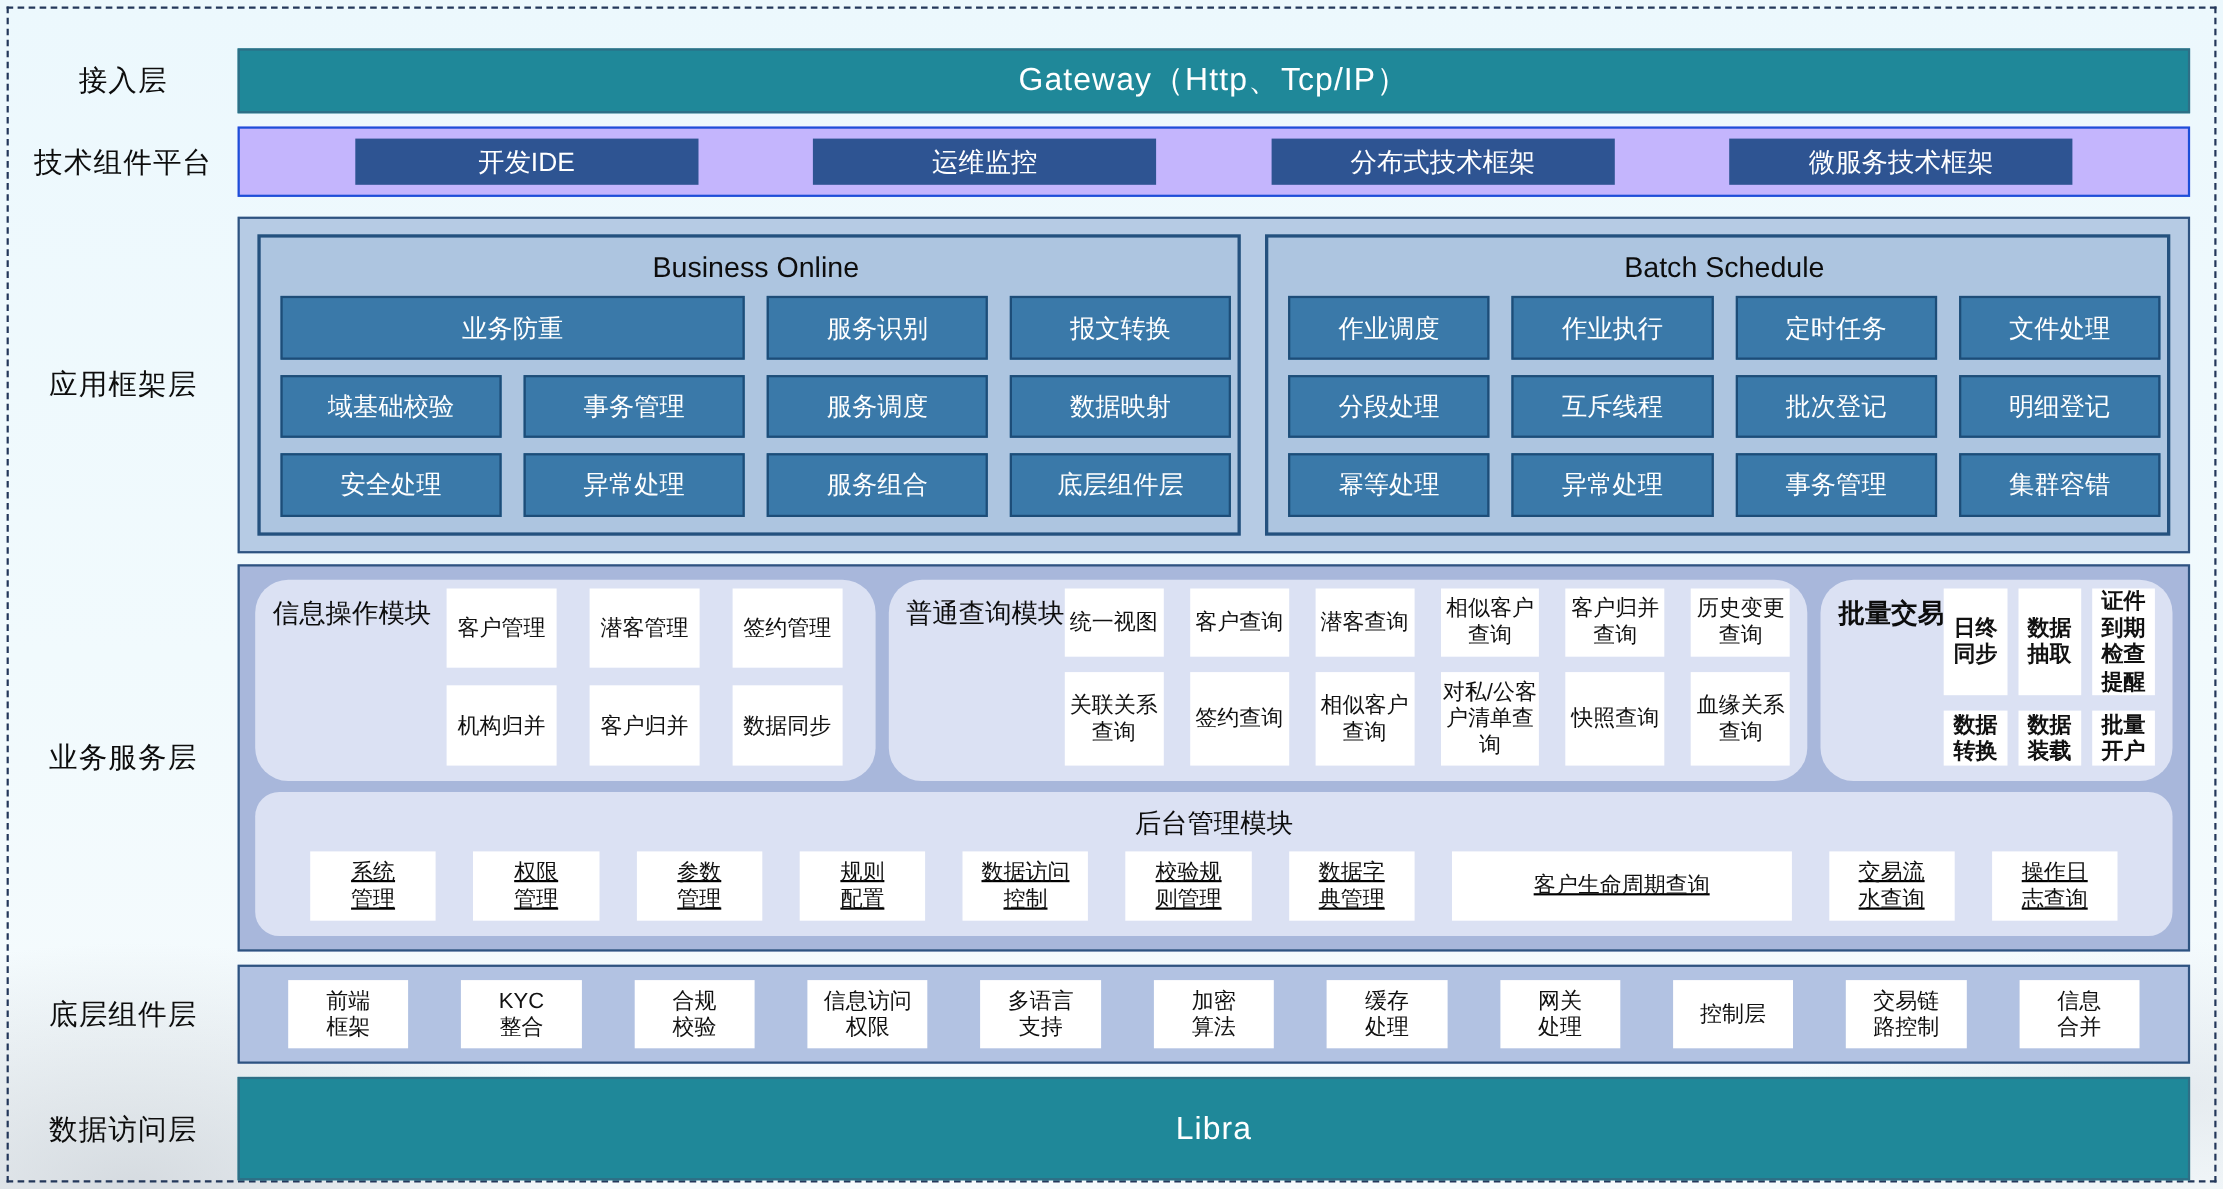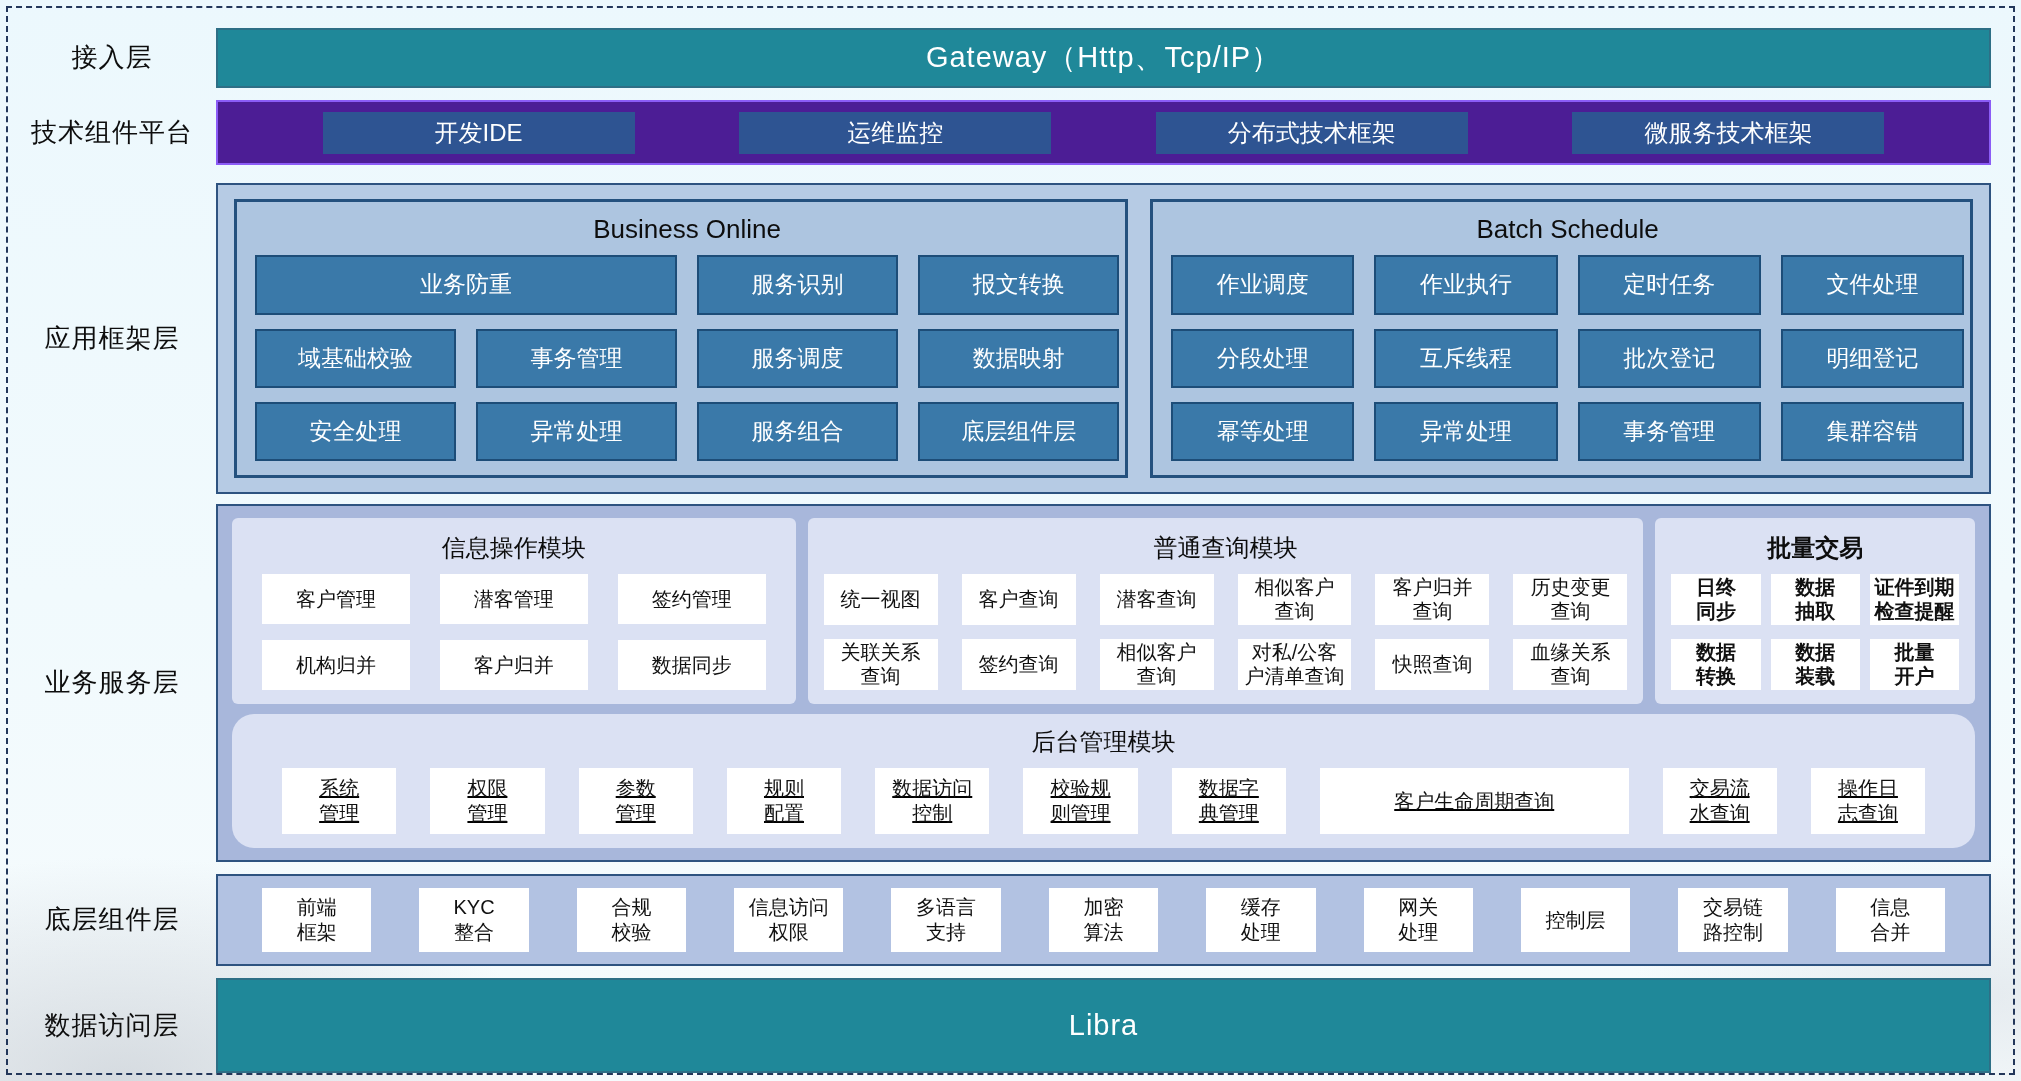--- a/index.html
+++ b/index.html
@@ -23,24 +23,24 @@
   .content-col{flex:1;margin-right:22px;display:flex;}
 
   
   .teal-bar{
     background:#1f8899;border:2px solid #2e6f86;
     display:flex;align-items:center;justify-content:center;
     color:#ffffff;font-size:29px;letter-spacing:1px;
   }
 
   
-  .row-access{margin-top:20px;height:60px;text-align:center;}
+  .row-access{margin-top:36px;height:60px;text-align:center;}
   .row-tech{margin-top:12px;height:66px;}
   .tech-bar{
-    flex:1;background:#4c1d95;border:2px solid #8b5cf6;
+    flex:1;background:#c4b5fd;border:2px solid #1d4ed8;
     display:flex;align-items:center;justify-content:space-evenly;
   }
   .tech-btn{
     width:312px;height:42px;background:#2e5492;
     display:flex;align-items:center;justify-content:center;
     color:#fff;font-size:24px;
   }
 
   
   .row-framework{margin-top:18px;height:312px;}
@@ -69,22 +69,22 @@
   .span2{grid-column:1 / 3;}
 
   
   .row-business{margin-top:10px;height:360px;}
   .business-panel{
     flex:1;background:#a8b7db;border:2px solid #2e5380;
     display:flex;flex-direction:column;gap:10px;padding:12px 14px;
   }
   .modules-row{flex:1.62;display:flex;gap:12px;}
   .module{
-    background:#dbe1f3;border-radius:6px;
-    display:flex;flex-direction:column;padding:8px 16px 14px 16px;
+    background:#dbe1f3;border-radius:30px;
+    display:flex;flex-direction:row;padding:8px 16px 14px 16px;
   }
   .module-title{text-align:center;color:#0d0d0d;font-size:24px;padding:6px 0 10px 0;}
   .module.info{flex:0 0 30.5%;}
   .module.query{flex:1;}
   .module.batchtx{flex:0 0 16.5%;font-weight:bold;}
   .module-grid{flex:1;display:grid;gap:12px;}
   .module.info  .module-grid{grid-template-columns:repeat(3,1fr);gap:16px 30px;margin:0 14px;}
   .module.query .module-grid{grid-template-columns:repeat(6,1fr);gap:14px 24px;}
   .module.batchtx .module-grid{grid-template-columns:repeat(3,1fr);gap:14px 10px;}
   .card{

